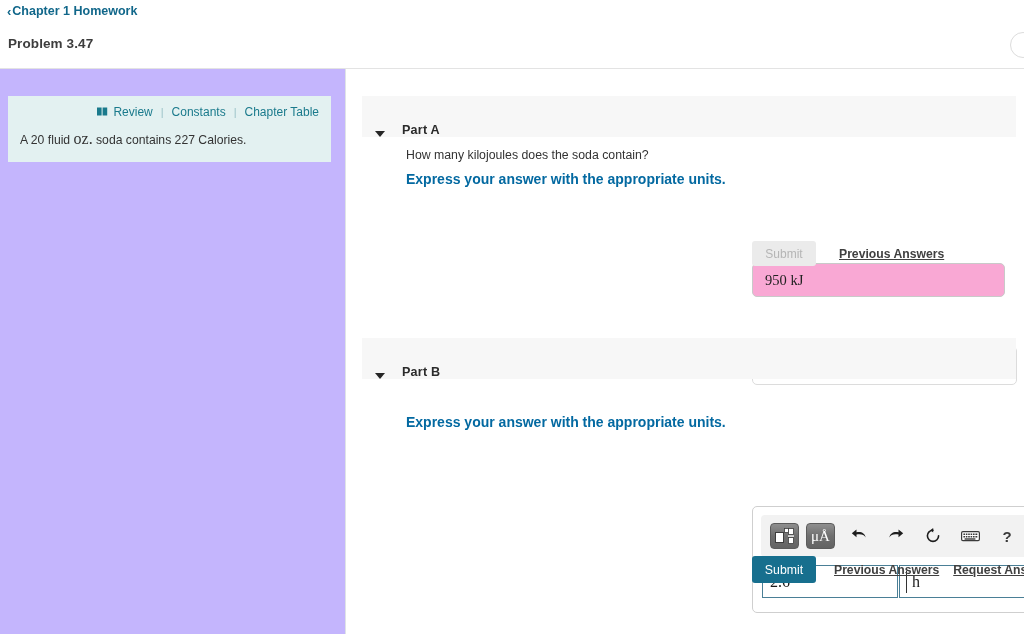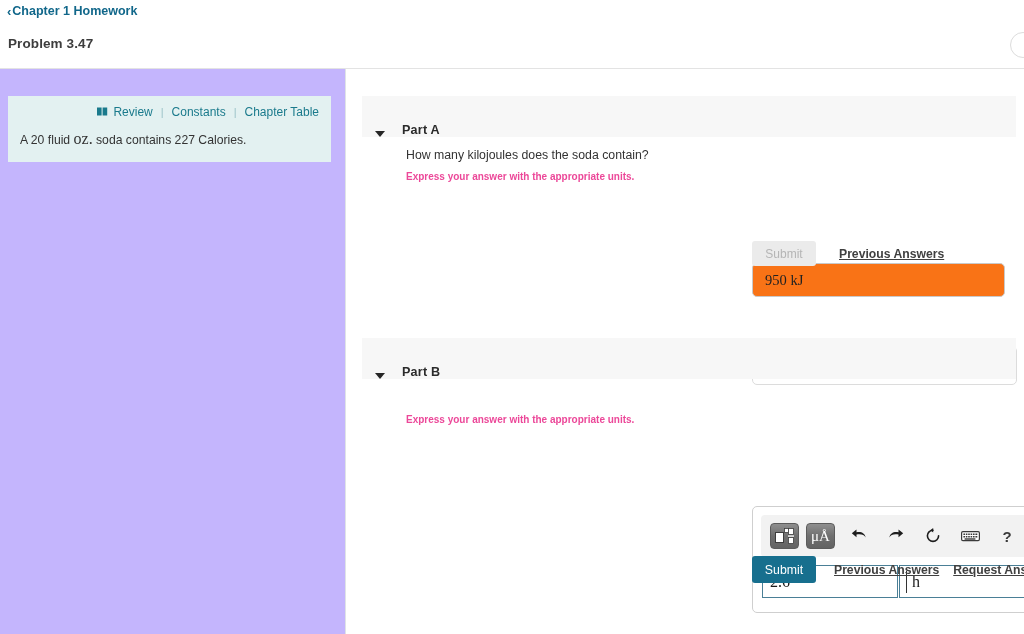--- a/index.html
+++ b/index.html
@@ -92,27 +92,27 @@
 
   .qtext {
     position:absolute; left:60px;
     font-size:12.3px; color:#333; line-height:1.4;
   }
   .qtext .math {
     font-family:"Liberation Serif", serif; font-size:13.6px;
   }
   .qbold {
     position:absolute; left:60px;
-    font-size:10px; font-weight:bold; color:#ec4899;
+    font-size:14px; font-weight:bold; color:#0369a1;
   }
 
   
   .answer-box-a {
     position:absolute; left:406px; top:194px; width:253px; height:34px;
-    border:1px solid #c9c9c9; border-radius:5px; background:#f97316;
+    border:1px solid #c9c9c9; border-radius:5px; background:#f9a8d4;
     display:flex; align-items:center; padding-left:12px;
     font-family:"Liberation Serif", serif; font-size:14.5px; color:#222;
   }
 
   .btn-row { position:absolute; display:flex; align-items:center; }
   .btn-submit-disabled {
     width:64px; height:25px; background:#ebebeb; border:none; border-radius:3px;
     color:#b5b5b5; font-size:12px; font-family:"Liberation Sans", sans-serif;
     cursor:default;
   }

